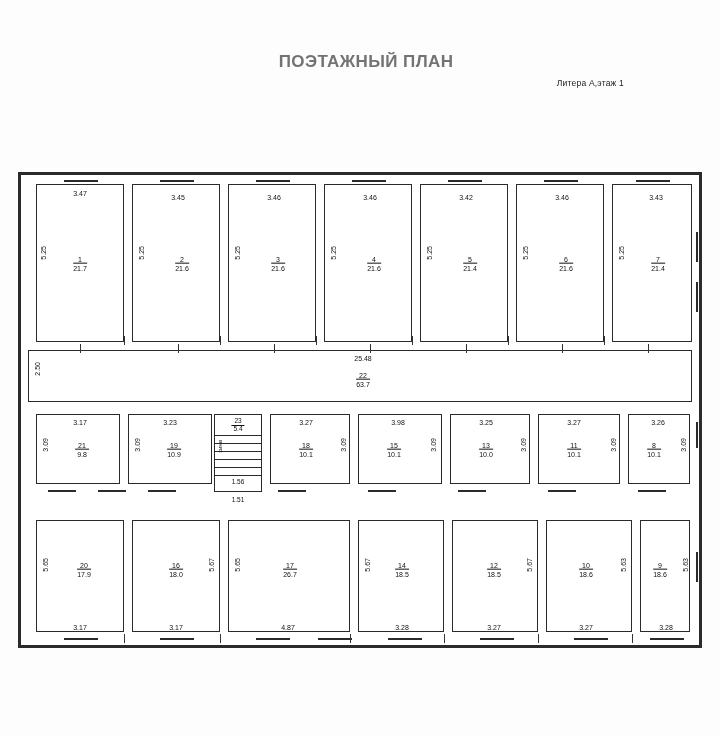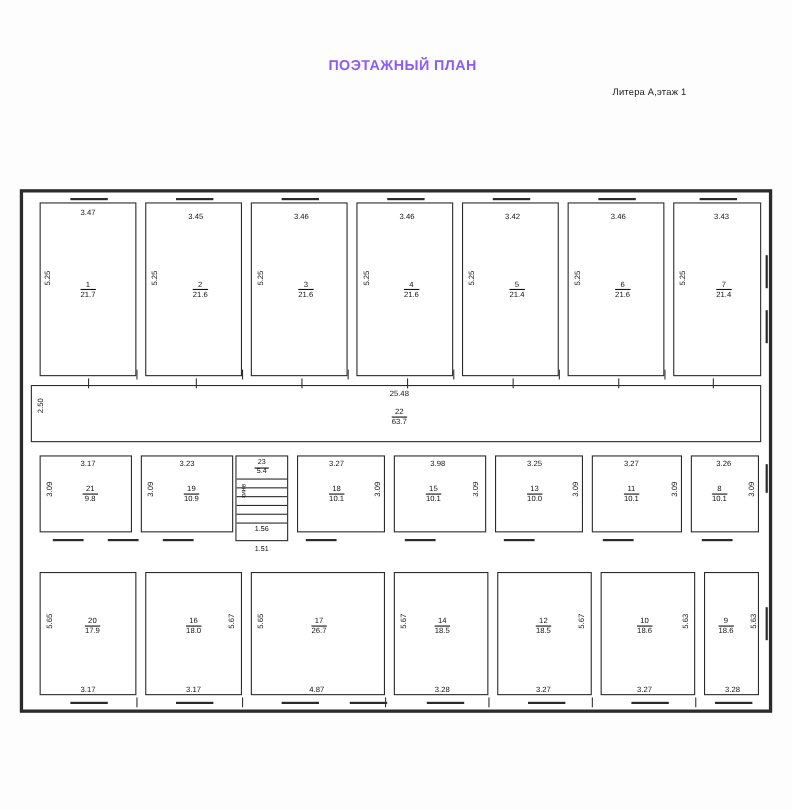--- a/index.html
+++ b/index.html
@@ -10,22 +10,22 @@
     color:#111;
     position:relative;
     overflow:hidden;
   }
   .page{position:absolute;inset:0;}
 
   
   .title{
     position:absolute;left:12px;right:0;top:52px;
     text-align:center;
-    font-size:13px;font-weight:bold;letter-spacing:.4px;
-    color:#8b5cf6;
+    font-size:17px;font-weight:bold;letter-spacing:.4px;
+    color:#737373;
   }
   .subtitle{
     position:absolute;right:96px;top:78px;
     font-size:8.5px;color:#1a1a1a;
     letter-spacing:.2px;
   }
 
   
   .plan{
     position:absolute;

